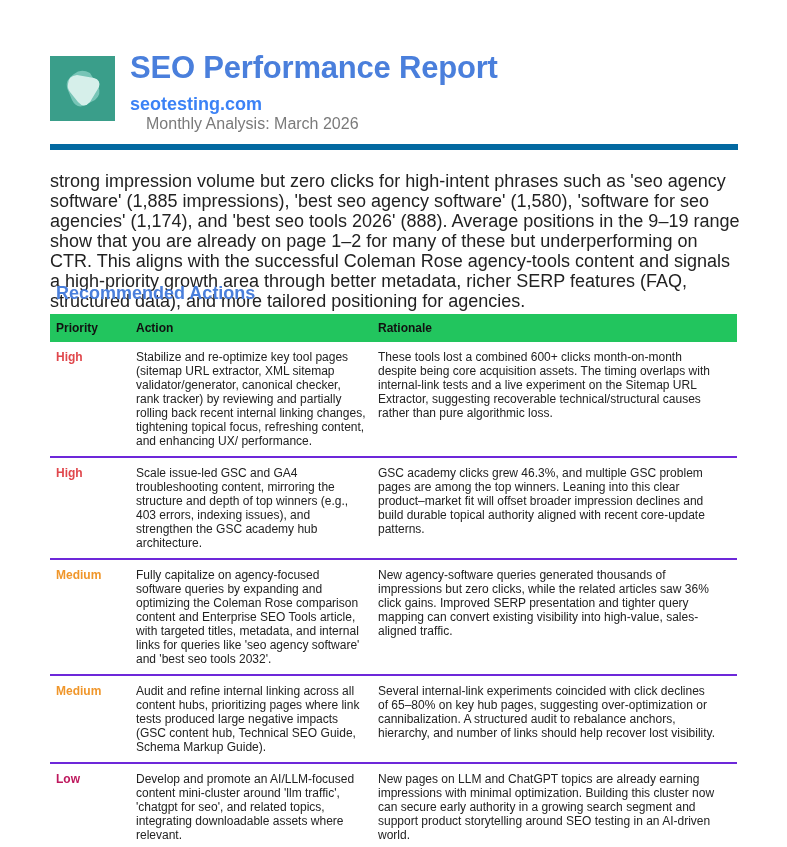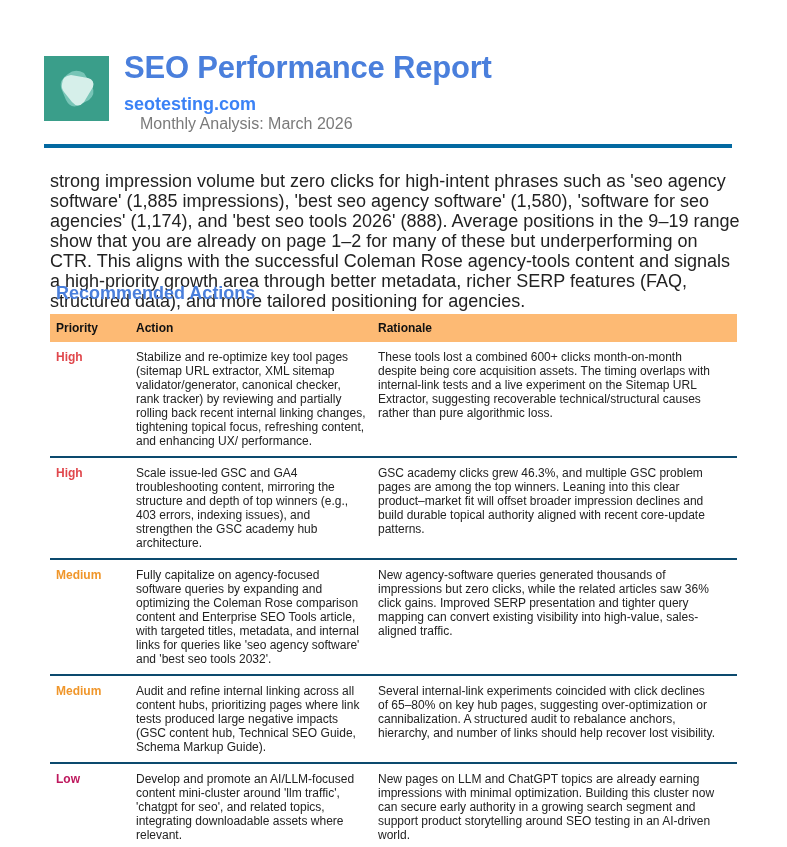--- a/index.html
+++ b/index.html
@@ -1,22 +1,22 @@
 <!DOCTYPE html>
 <html><head>
   <meta charset="utf-8">
   <style>
     html, body { margin: 0; padding: 0; background: #ffffff; }
     body {
       width: 787px; height: 847px; overflow: hidden; position: relative;
       font-family: "Liberation Sans", sans-serif; color: #222222;
     }
     .header {
-      position: absolute; left: 44px; top: 56px; width: 688px; height: 88px;
-      border-bottom: 4px solid #0369a1;
+      position: absolute; left: 50px; top: 56px; width: 688px; height: 88px;
+      border-bottom: 6px solid #0369a1;
     }
     .logo {
       position: absolute; left: 0; top: 0; width: 65px; height: 65px;
       background: #3a9e8a;
     }
     .logo svg { position: absolute; left: 0; top: 0; }
     .titles { position: absolute; left: 80px; top: -6px; }
     .title {
       font-size: 31px; font-weight: bold; color: #4a7fdc; line-height: 36px;
       letter-spacing: -0.2px;
@@ -29,28 +29,28 @@
       font-size: 18px; line-height: 20px; color: #222222;
     }
     .section-title {
       position: absolute; left: 56px; top: 283px;
       font-size: 18px; font-weight: bold; color: #4a7fdc;
     }
     table {
       position: absolute; left: 50px; top: 314px; width: 687px;
       border-collapse: collapse; font-size: 12px; line-height: 14px;
     }
-    thead tr { background: #fdba74; }
+    thead tr { background: #22c55e; }
     th {
       text-align: left; font-weight: bold; color: #111; font-size: 12px;
       padding: 7px 6px 7px 6px; height: 14px;
     }
     td {
       vertical-align: top; padding: 8px 6px 8px 6px; color: #222;
-      border-bottom: 2px solid #0c4a6e;
+      border-bottom: 2px solid #6d28d9;
     }
     .c1 { width: 68px; }
     .c2 { width: 230px; padding-right: 6px; }
     .c3 { width: auto; padding-right: 19px; }
     .prio { font-weight: bold; }
     .prio.high { color: #e0474c; }
     .prio.medium { color: #f0962a; }
     .prio.low { color: #be185d; font-weight: bold; }
   </style>
 </head>

